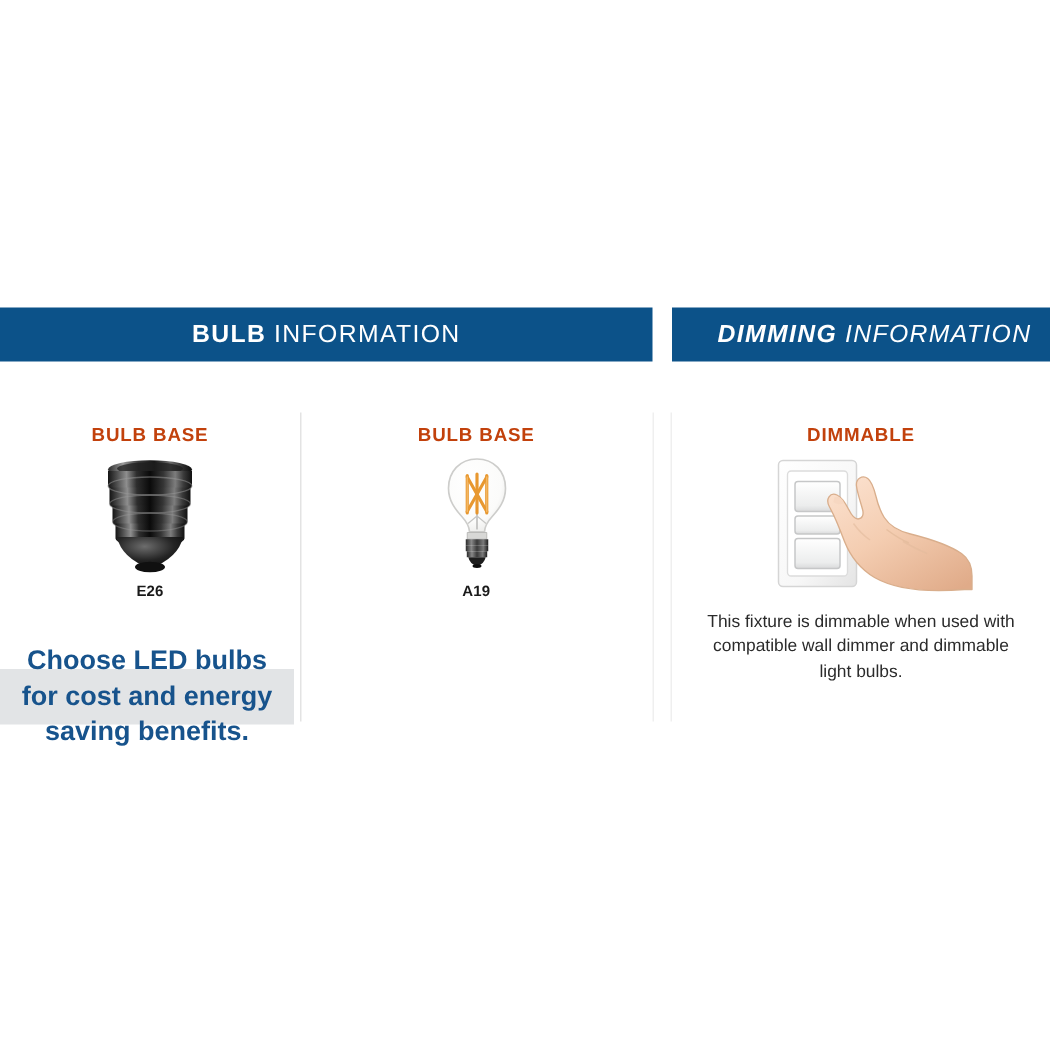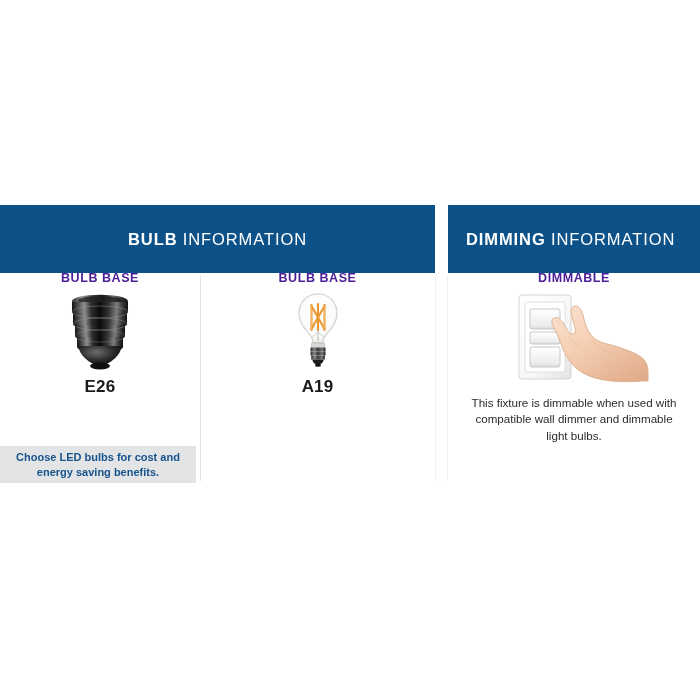--- a/index.html
+++ b/index.html
@@ -32,33 +32,34 @@
   }
   .panel-bulb   { left: 0px;   width: 435px; }
   .panel-dimming{ left: 448px; width: 252px; }
 
   
   .panel-header {
     position: absolute;
     top: 0;
     left: 0;
     width: 100%;
-    height: 68px;
+    height: 36px;
     background: #0c5289;
     color: #ffffff;
     display: flex;
     align-items: center;
     justify-content: center;
     letter-spacing: 0.055em;
     font-size: 16.5px;
     box-sizing: border-box;
   }
   .panel-header.dimming {
-    justify-content: flex-start;
+    justify-content: center;
     padding-left: 18px;
+    font-style: italic;
   }
   .hdr-strong { font-weight: 700; }
   .hdr-light  { font-weight: 400; margin-left: 0.32em; }
 
   
   .panel-body {
     position: absolute;
     top: 52px;
     left: 0;
     width: 100%;
@@ -95,36 +96,36 @@
     background: #efefef;
   }
   .edge-left  { left: 435px; }
   .edge-right { left: 447px; }
 
   
   .col-title {
     font-size: 12.5px;
     font-weight: 700;
     letter-spacing: 0.045em;
-    margin-top: 14px;
+    margin-top: 26px;
     text-align: center;
-    color: #4c1d95;
+    color: #c2410c;
   }
 
   .figure {
     margin-top: 6px;
     height: 82px;
     display: flex;
     align-items: center;
     justify-content: center;
   }
   .figure-dimmer { margin-top: 4px; height: 96px; }
 
   .col-code {
-    font-size: 17px;
+    font-size: 10px;
     font-weight: 700;
     letter-spacing: 0.01em;
     margin-top: 4px;
     text-align: center;
     color: #1a1a1a;
   }
 
   .col-desc {
     margin-top: 14px;
     font-size: 11.6px;
@@ -142,21 +143,21 @@
     top: 241px;
     width: 196px;
     height: 37px;
     background: #e2e4e6;
     display: flex;
     align-items: center;
     justify-content: center;
   }
   .tip-text {
     color: #17538c;
-    font-size: 11px;
+    font-size: 18px;
     font-weight: 700;
     line-height: 1.32;
     text-align: center;
     width: 176px;
   }
 </style>
 </head>
 <body>
 
 <div id="panels">

